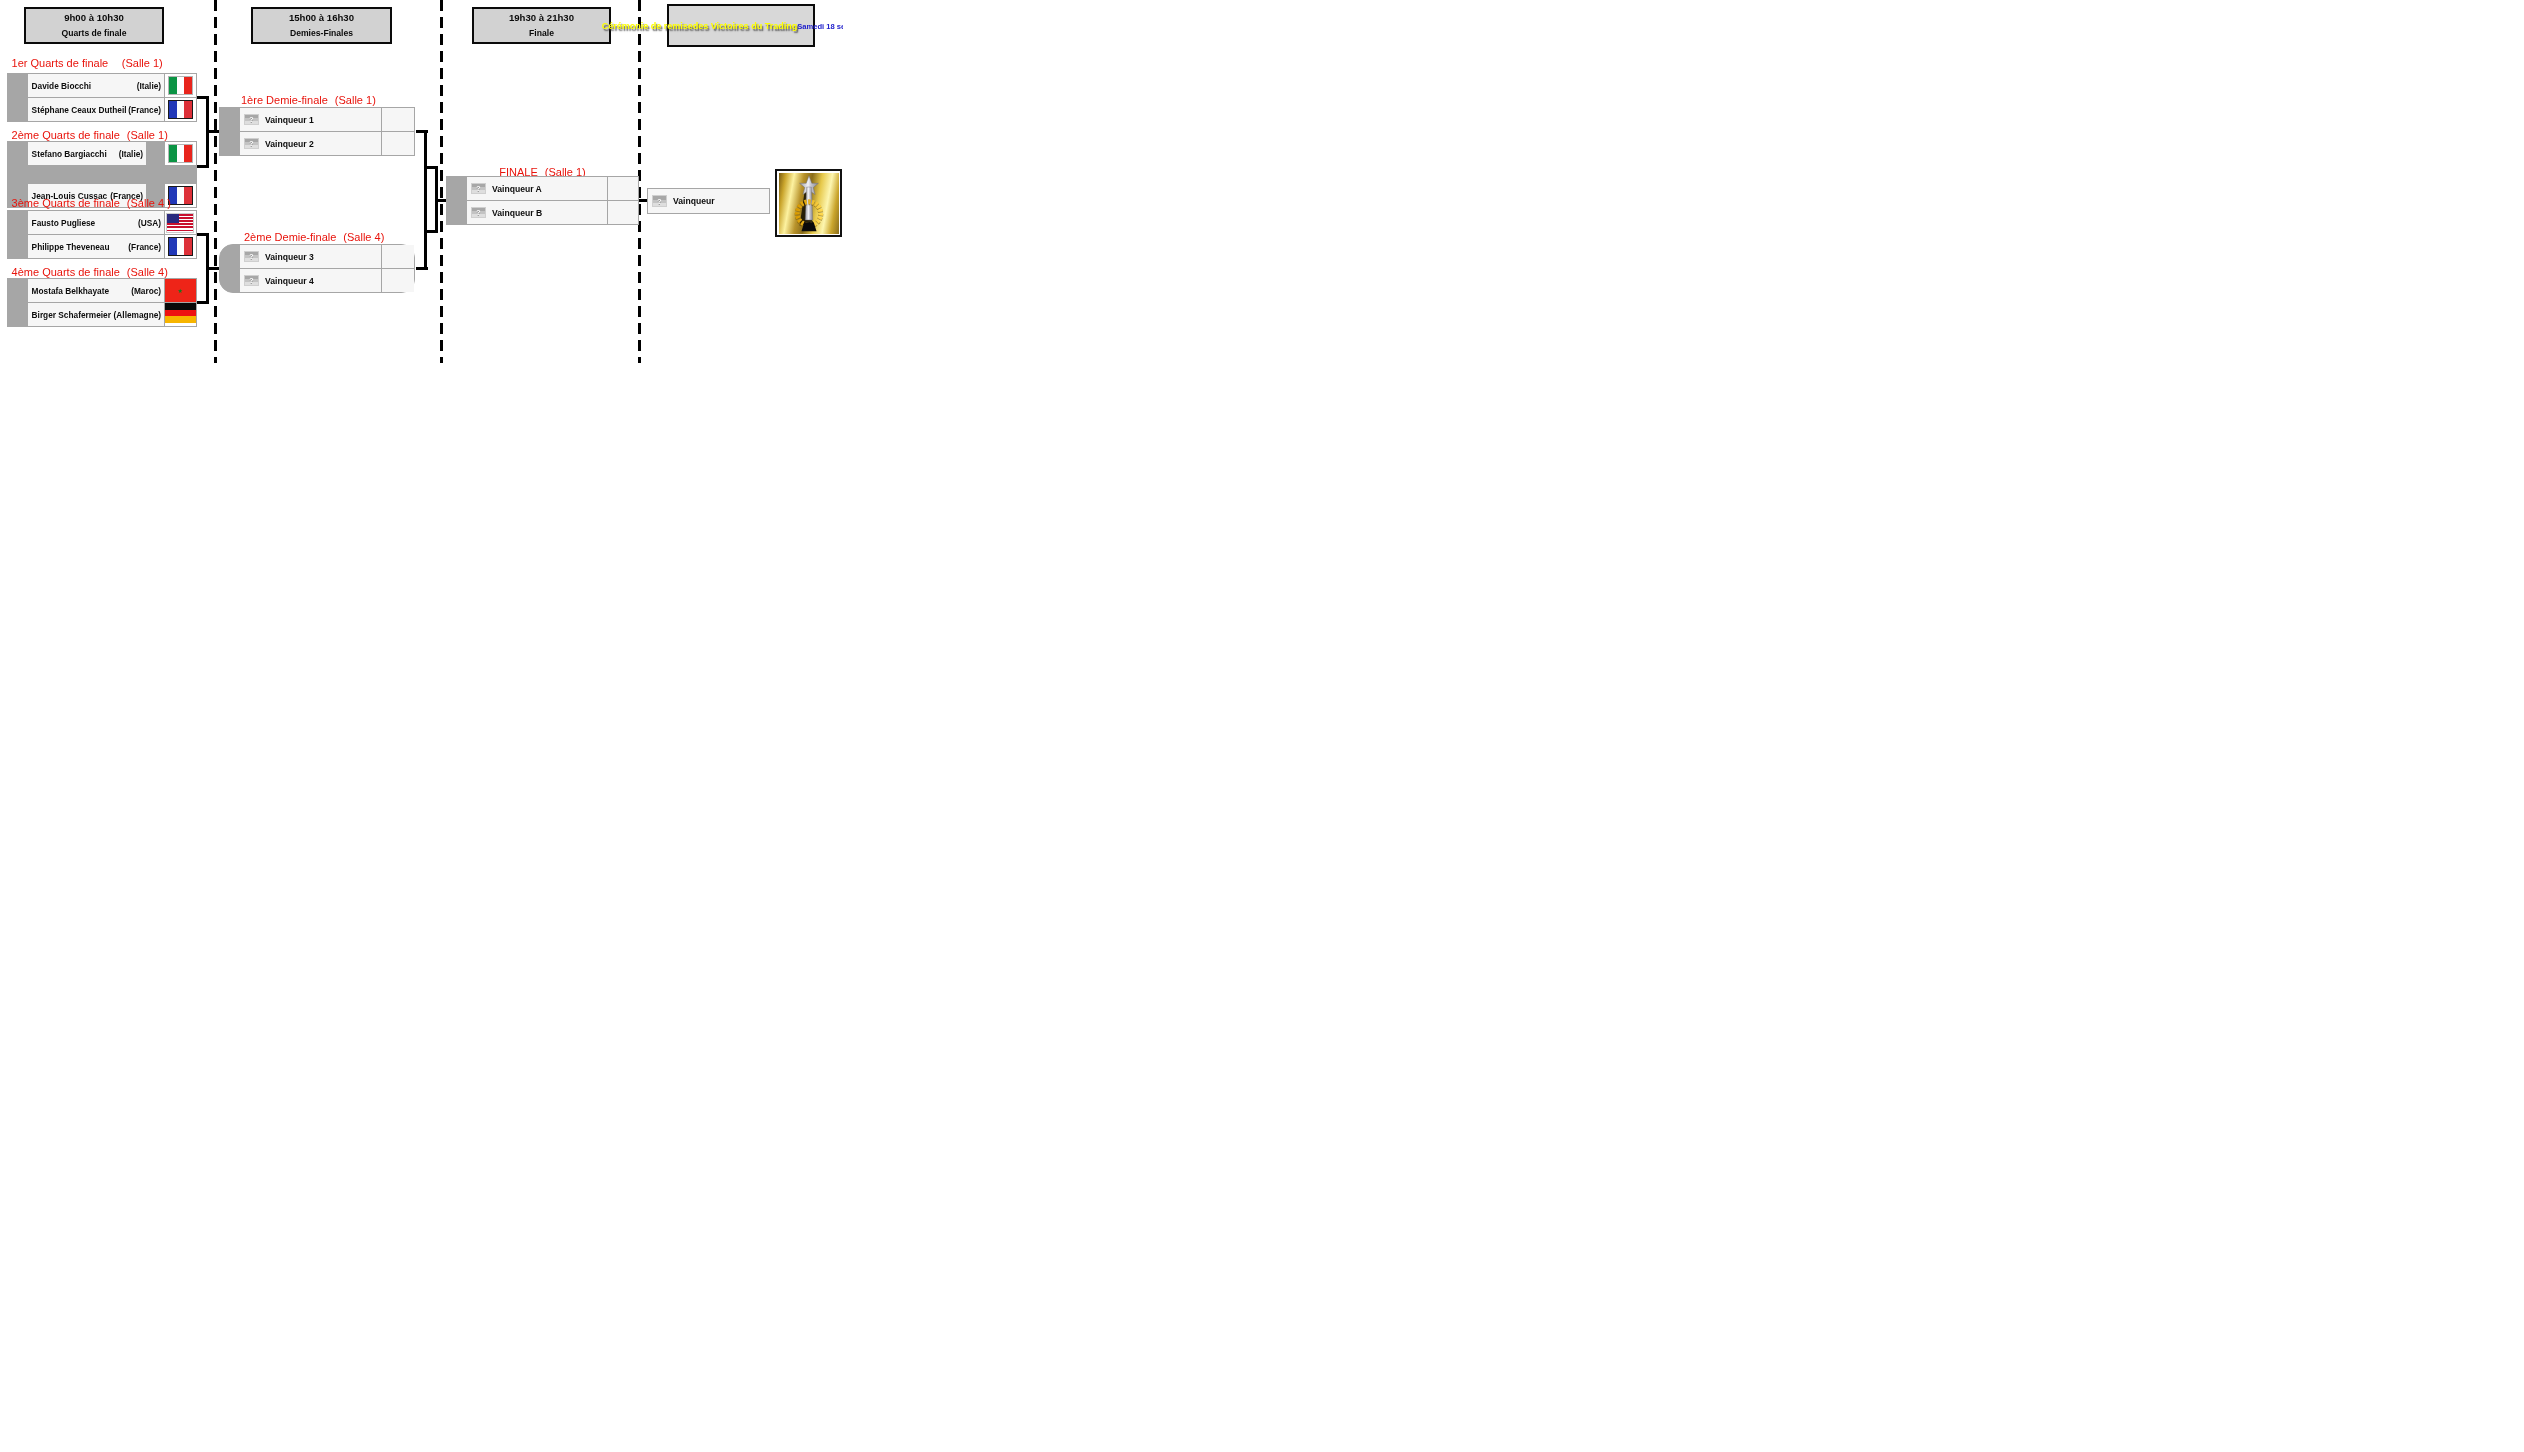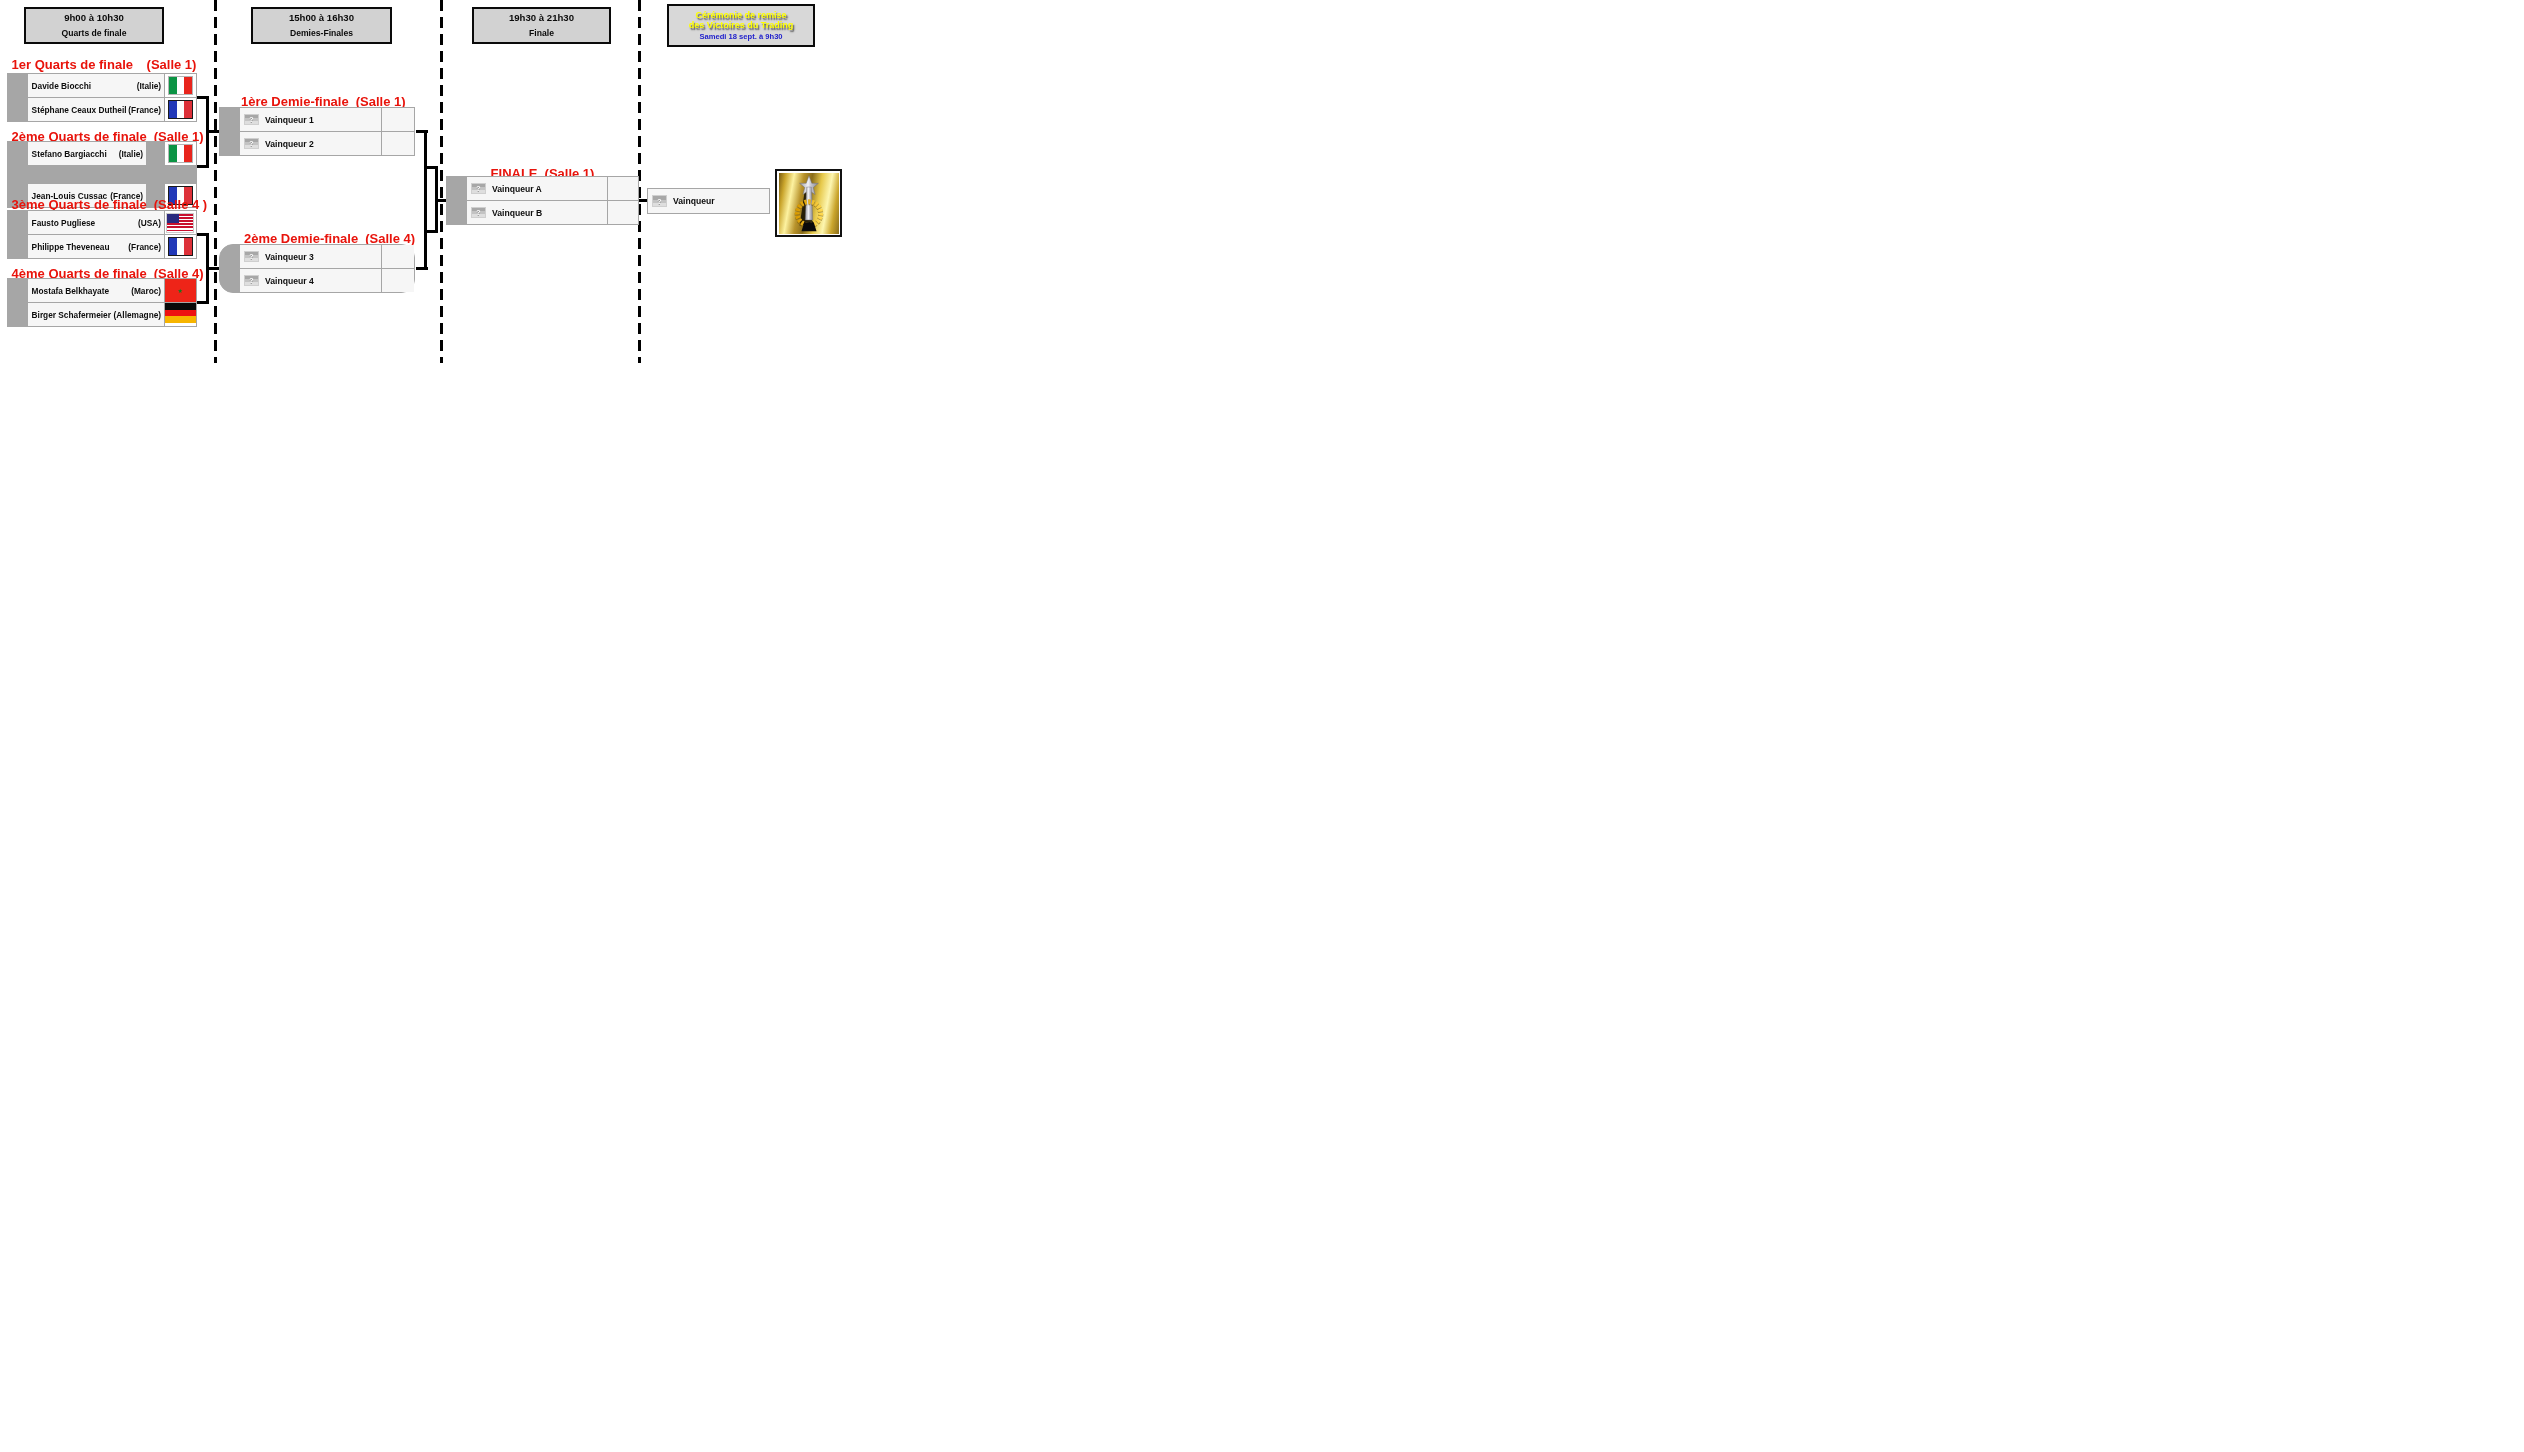--- a/index.html
+++ b/index.html
@@ -11,28 +11,28 @@
     background:repeating-linear-gradient(to bottom,#000 0 10.6px,transparent 10.6px 17px);}
 
   
   .round-header{position:absolute;box-sizing:border-box;border:2.5px solid #0a0a0a;background:#d2d2d2;
     display:flex;flex-direction:column;align-items:center;justify-content:center;gap:4.5px;z-index:3;}
   .round-header .time{font-size:9.6px;font-weight:bold;color:#0a0a0a;}
   .round-header .round{font-size:8.6px;font-weight:bold;color:#0a0a0a;}
 
   
   #ceremony{position:absolute;left:667px;top:4px;width:148px;height:43px;box-sizing:border-box;
-    border:2.5px solid #0a0a0a;background:#d8d8d8;display:flex;flex-direction:column;
+    border:2.5px solid #0a0a0a;background:#d8d8d8;display:flex;
     align-items:center;justify-content:center;z-index:3;}
   .cer-line{font-size:9px;font-weight:bold;color:#ffff00;line-height:10px;
     text-shadow:1.5px 2px 1.5px rgba(70,70,70,0.95);white-space:nowrap;}
   .cer-date{font-size:7.6px;font-weight:bold;color:#2222cc;margin-top:1.5px;white-space:nowrap;}
 
   
-  .match-label{position:absolute;font-size:13px;font-weight:bold;color:#e8130b;white-space:nowrap;z-index:3;}
+  .match-label{position:absolute;font-size:11px;font-weight:normal;color:#e8130b;white-space:nowrap;z-index:3;}
   .match-label .salle{margin-left:7px;}
   .match-label .salle.wide{margin-left:13.6px;}
 
   
   .match-table{position:absolute;box-sizing:border-box;border:1.5px solid #a6a6a6;background:#a6a6a6;
     display:grid;grid-template-columns:1fr 31px;grid-auto-rows:23px;gap:1px;z-index:3;padding-left:20px;}
   .cell{background:#f6f6f6;display:flex;align-items:center;overflow:hidden;}
   .name-cell{justify-content:space-between;padding:0 2.5px 0 4px;}
   .pname{font-size:8.3px;font-weight:bold;color:#0d0d0d;white-space:nowrap;}
   .pcountry{font-size:8.3px;font-weight:bold;color:#0d0d0d;white-space:nowrap;}

